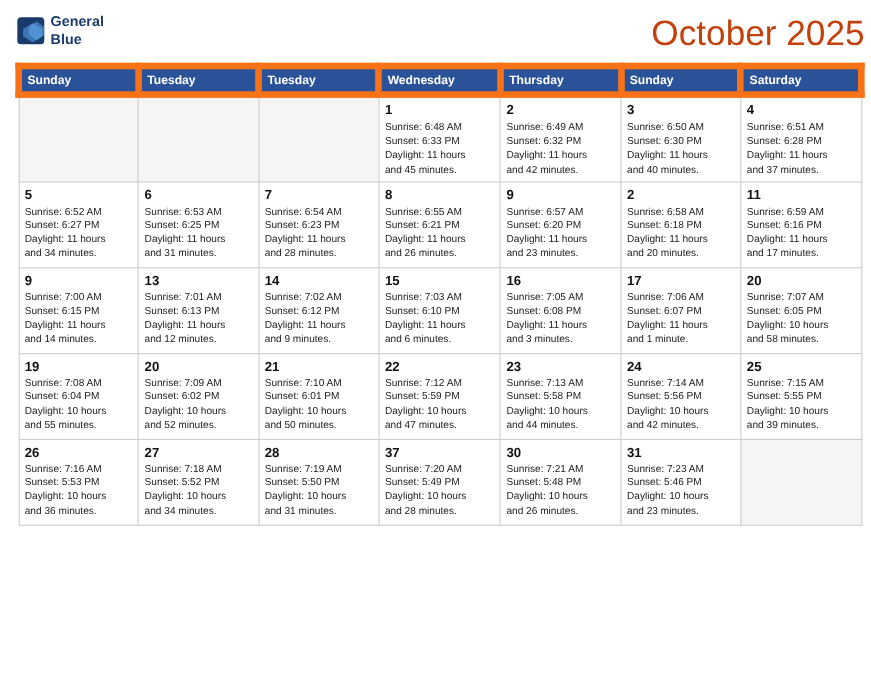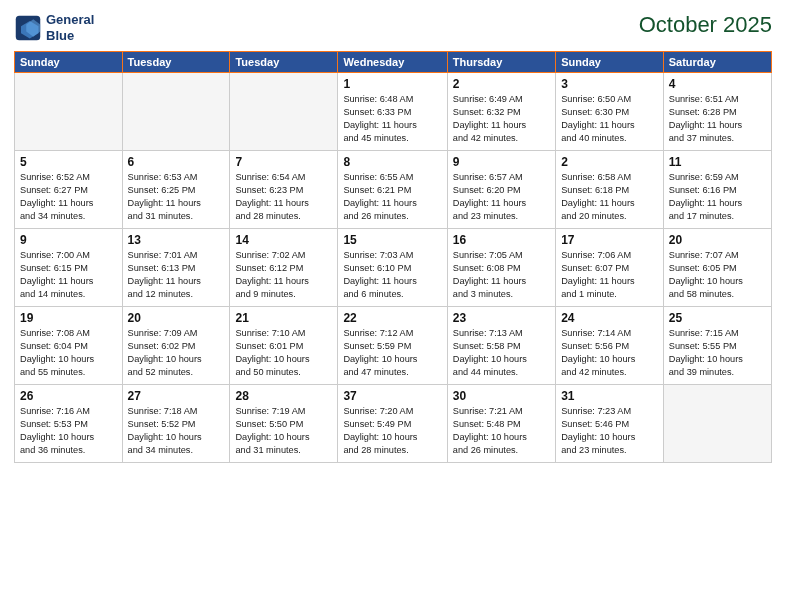--- a/index.html
+++ b/index.html
@@ -7,21 +7,21 @@
       font-family: Arial, sans-serif;
       background: #fff;
       width: 792px;
       height: 612px;
       overflow: hidden;
     }
     .page {
       width: 792px;
       height: 612px;
       background: #fff;
-      padding: 12px 20px 10px 14px;
+      padding: 12px 6px 10px 14px;
     }
     .header {
       display: flex;
       justify-content: space-between;
       align-items: flex-start;
       margin-bottom: 8px;
     }
     .logo {
       display: flex;
       align-items: center;
@@ -35,41 +35,41 @@
     .logo-icon {
       width: 28px;
       height: 28px;
       margin-right: 4px;
       position: relative;
     }
     .title-area {
       text-align: right;
     }
     .month-title {
-      font-size: 22px;
-      color: #14532d;
+      font-size: 32px;
+      color: #c2410c;
       font-weight: normal;
     }
     .location {
       font-size: 13px;
       color: #333;
     }
     .calendar {
       width: 100%;
       border-collapse: collapse;
       font-size: 10px;
     }
     .calendar th {
       background: #2a5298;
       color: #fff;
       padding: 4px 5px;
       text-align: left;
       font-size: 11px;
       font-weight: bold;
-      border: 1px solid #f97316;
+      border: 6px solid #f97316;
     }
     .calendar td {
       border: 1px solid #ccc;
       vertical-align: top;
       padding: 4px 5px;
       width: 113px;
       min-height: 75px;
       height: 78px;
       background: #fff;
     }

